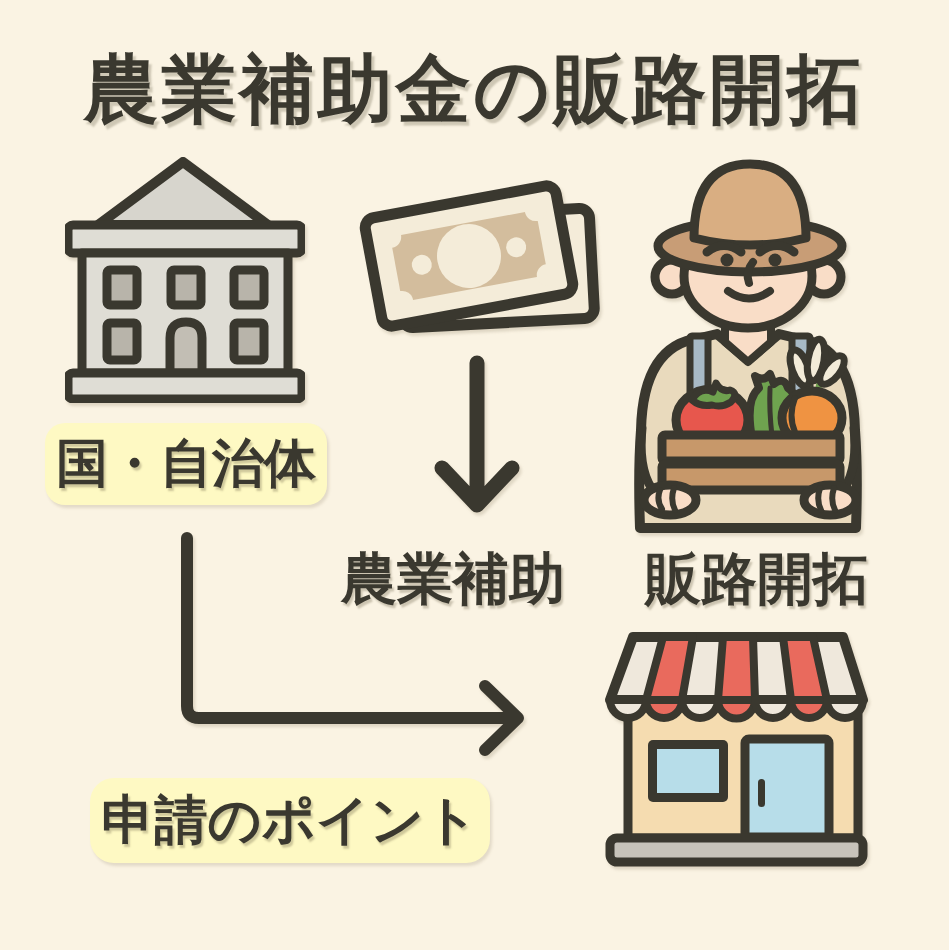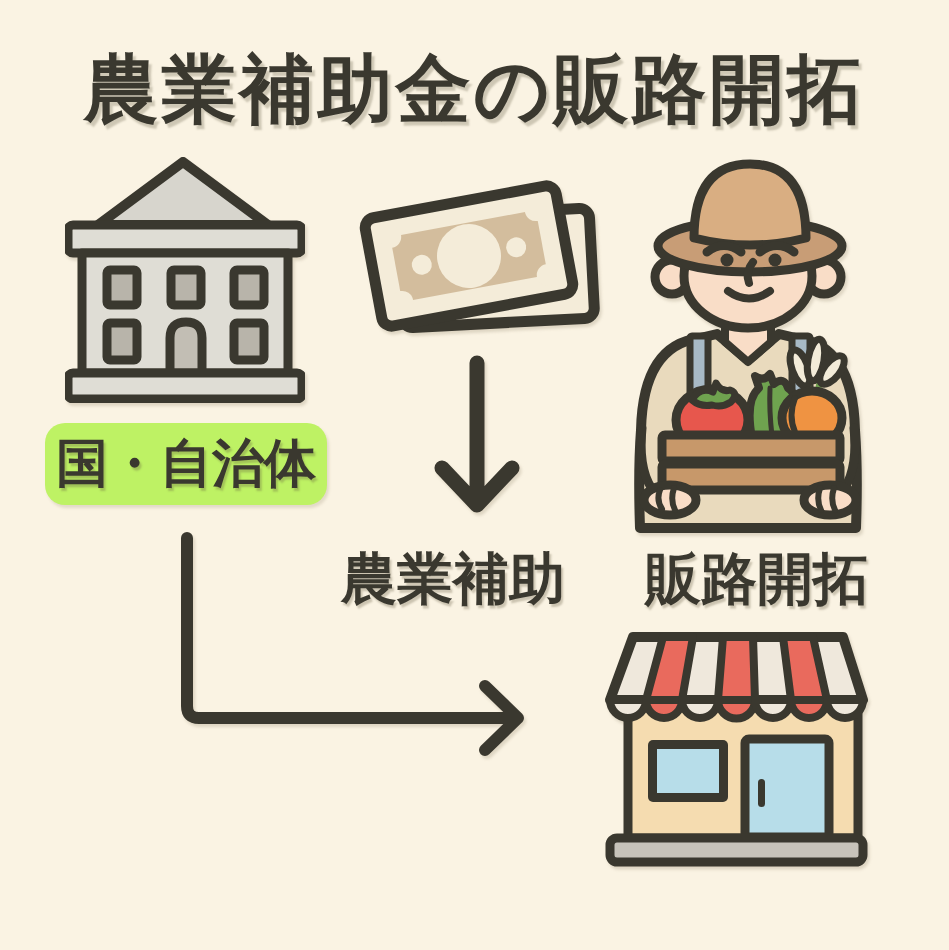--- a/index.html
+++ b/index.html
@@ -20,21 +20,21 @@
     text-shadow:3px 4px 2px rgba(95,85,60,.28);
     white-space:nowrap;
   }
   .flabel{
     font-size:56px;font-weight:800;
     text-align:center;color:#3a382f;
     text-shadow:2px 3px 2px rgba(95,85,60,.30);
     white-space:nowrap;
   }
   .badge{
-    background:#bef264;
+    background:#fef9c3;
     border-radius:20px;
     display:flex;align-items:center;justify-content:center;
     box-shadow:2px 3px 3px rgba(120,105,75,.18);
   }
   .badge span{
     font-weight:800;color:#3a382f;
     text-shadow:2px 3px 2px rgba(95,85,60,.30);
     white-space:nowrap;
   }
   .badge-gov{left:45px;top:423px;width:282px;height:82px;}
@@ -129,20 +129,23 @@
     <path class="o" stroke-width="15" d="M52,8 L52,148 M17,113 L52,150 L87,113"></path>
   </svg>
 
   <div class="abs flabel" style="left:633px;top:542px;width:248px">販路開拓</div>
   <div class="abs flabel" style="left:330px;top:542px;width:246px">農業補助</div>
 
   <svg class="abs" style="left:155px;top:520px" width="390" height="245" viewBox="0 0 390 245">
     <path class="o" stroke-width="12" d="M32,18 L32,186 Q32,198 44,198 L360,198 M330,166 L363,198 L330,230"></path>
   </svg>
 
+  <div class="abs badge badge-app">
+    <span>申請のポイント</span>
+  </div>
 
   <svg class="abs" style="left:598px;top:628px" width="300" height="245" viewBox="0 0 300 245">
     <rect class="f" stroke-width="9" x="30" y="64" width="230" height="146" fill="#f5dcb0"></rect>
     <rect class="ink" x="50" y="112" width="80" height="62" rx="5"></rect>
     <rect x="59" y="121" width="62" height="44" fill="#b7dde9"></rect>
     <rect class="f" stroke-width="9" x="147" y="111" width="84" height="98" rx="4" fill="#b7dde9"></rect>
     <rect class="ink" x="160" y="151" width="7" height="28" rx="3.5"></rect>
     <rect class="f" stroke-width="9" x="12" y="210" width="253" height="24" rx="7" fill="#c7c3ba"></rect>
     <path class="f" stroke-width="10" d="M35,9 L245,9 L265,72 L12,72 Z" fill="#efe8dc"></path>
     <path class="f" stroke-width="8" d="M65,9 L95,9 L84,72 L48,72 Z" fill="#e96a5d"></path>

